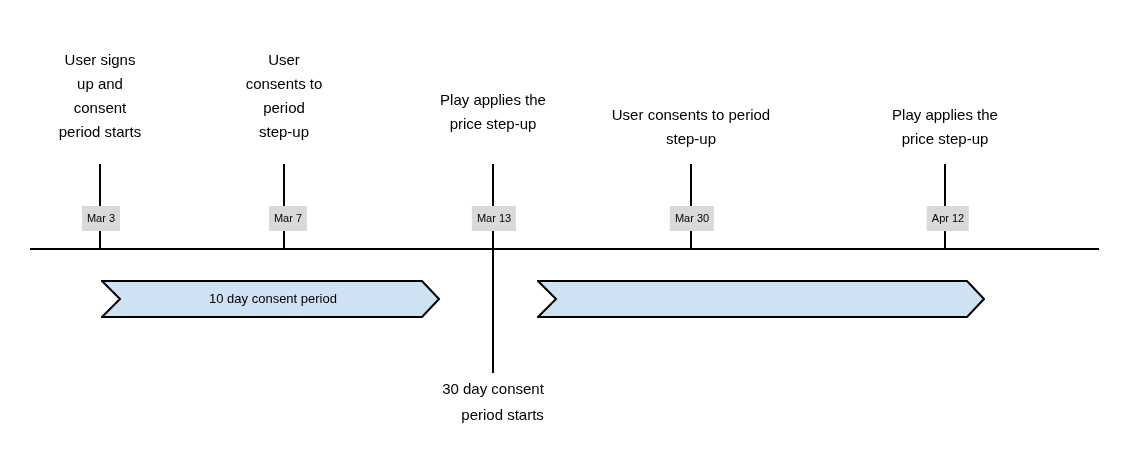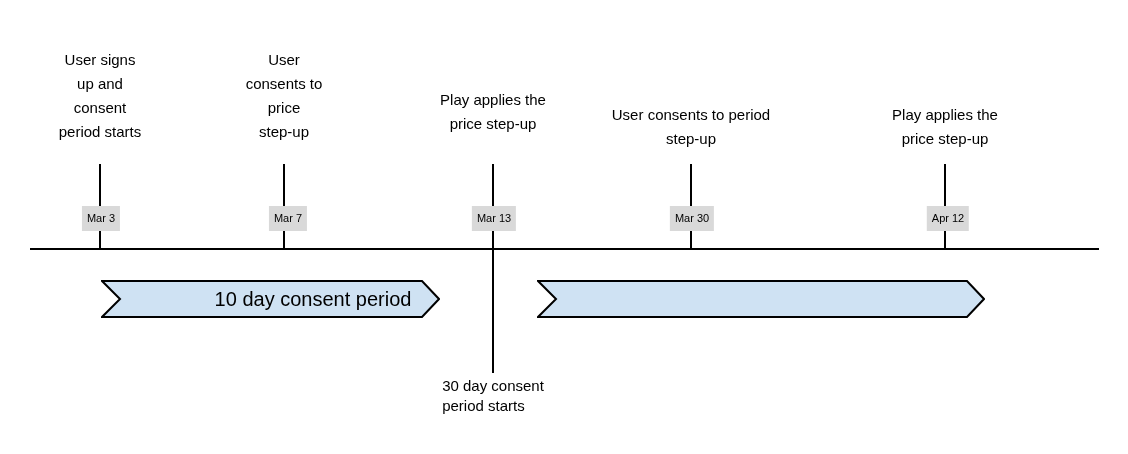--- a/index.html
+++ b/index.html
@@ -53,51 +53,50 @@
     background: var(--line);
   }
   .banner-svg {
     position: absolute;
     display: block;
   }
   .banner-label {
     position: absolute;
     transform: translateX(-50%);
     text-align: left;
-    font-size: 20px;
+    font-size: 13px;
     line-height: 18px;
     white-space: nowrap;
     color: var(--text);
-    margin-left: 40px;
   }
   .annotation-label {
     position: absolute;
     transform: translateX(-50%);
-    text-align: left;
+    text-align: right;
     white-space: pre-line;
     font-size: 15px;
-    line-height: 20px;
+    line-height: 26px;
     color: var(--text);
   }
 </style>
 </head>
 <body>
 
 <div class="canvas">
 
   <div class="event-label" style="left:100px; top:48px;">User signs
 up and
 consent
 period starts</div>
   <div class="tick" style="left:99px; top:164px; height:84px;"></div>
   <div class="date-chip" style="left:101px; top:206px;">Mar 3</div>
 
   <div class="event-label" style="left:284px; top:48px;">User
 consents to
-price
+period
 step-up</div>
   <div class="tick" style="left:283px; top:164px; height:84px;"></div>
   <div class="date-chip" style="left:288px; top:206px;">Mar 7</div>
 
   <div class="event-label" style="left:493px; top:88px;">Play applies the
 price step-up</div>
   <div class="tick" style="left:492px; top:164px; height:84px;"></div>
   <div class="date-chip" style="left:494px; top:206px;">Mar 13</div>
 
   <div class="event-label" style="left:691px; top:103px;">User consents to period

